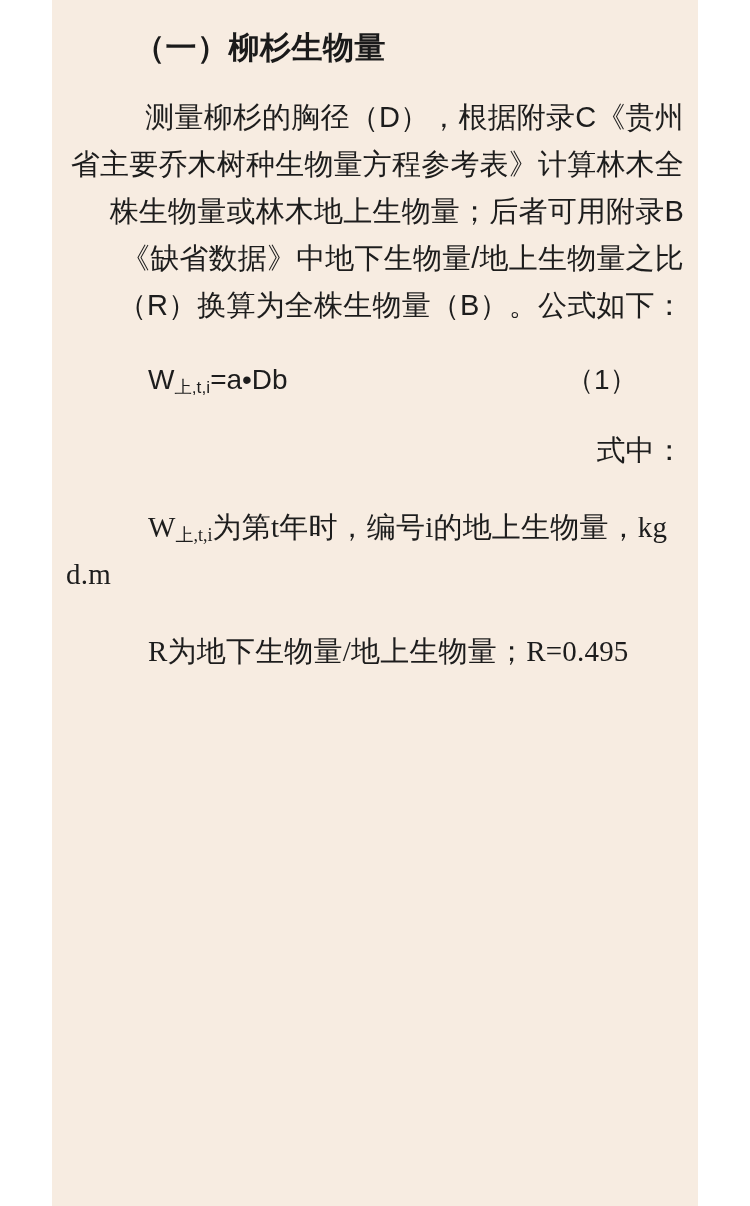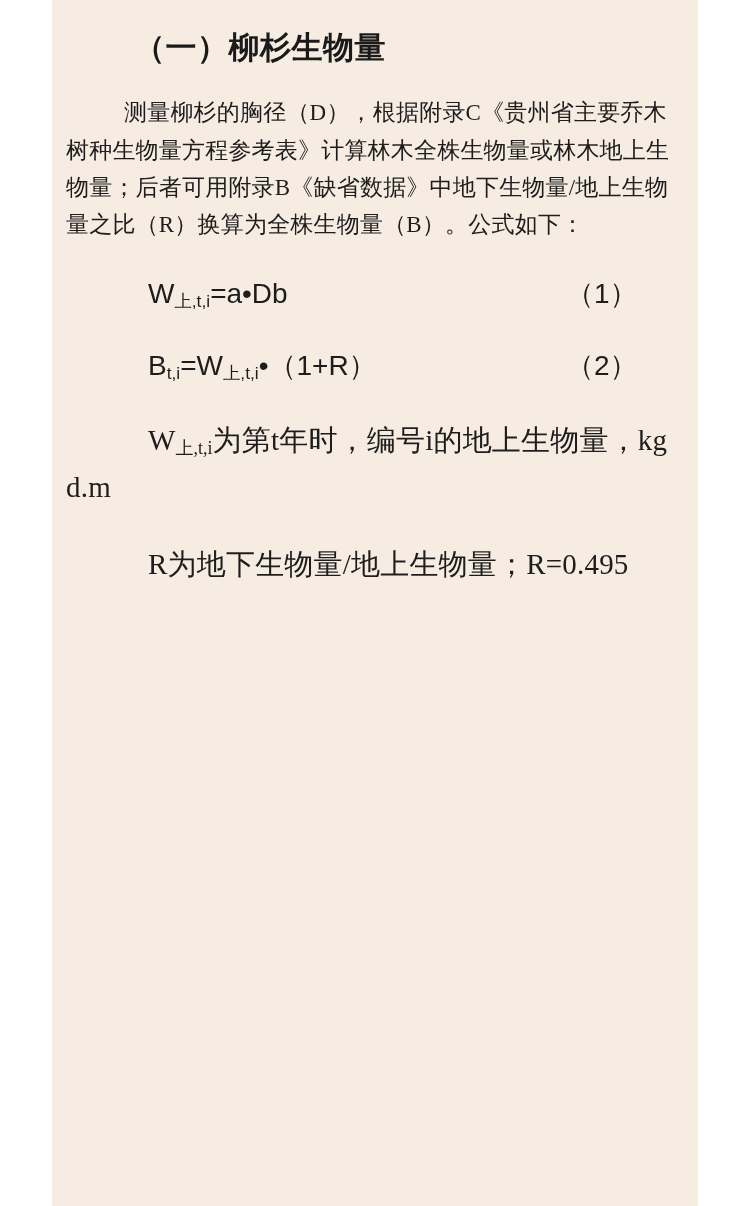--- a/index.html
+++ b/index.html
@@ -48,27 +48,26 @@
   .heading {
     font-size: 31px;
     font-weight: bold;
     color: #1a1a1a;
     letter-spacing: 0.5px;
     padding-top: 28px;
     padding-left: 68px;
     line-height: 1.3;
   }
   p.para {
-    font-size: 23px;
+    font-size: 29px;
     line-height: 1.62;
     color: #1d1d1d;
     margin: 26px 0 0 0;
-    text-align: left;
+    text-align: right;
     letter-spacing: 0.2px;
-    font-family: Liberation Serif, serif;
   }
   p.para.indent {
     text-indent: 58px;
   }
   .formula-row {
     display: block;
     font-size: 28px;
     color: #1d1d1d;
     margin: 30px 0 0 0;
     padding-left: 82px;
@@ -112,25 +111,22 @@
 
     <div class="heading">（一）柳杉生物量</div>
 
     <p class="para indent">测量柳杉的胸径（D），根据附录C《贵州省主要乔木树种生物量方程参考表》计算林木全株生物量或林木地上生物量；后者可用附录B《缺省数据》中地下生物量/地上生物量之比（R）换算为全株生物量（B）。公式如下：</p>
 
     <div class="formula-row">
       <span>W</span><sub>上,t,i</sub><span>=a•Db</span>
       <span class="num">（1）</span>
     </div>
 
-    <div class="formula-row">
-      <span>B</span><sub>t,i</sub><span>=W</span><sub>上,t,i</sub><span>•（1+R）</span>
-      <span class="num">（2）</span>
-    </div>
 
+    <p class="para indent">式中：</p>
 
     <div class="blk">
       <span class="lead">W</span><sub>上,t,i</sub><span>为第t年时，编号i的地上生物量，kg d.m</span>
     </div>
 
 
 
     <div class="blk">
       <span class="lead">R</span><span>为地下生物量/地上生物量；R=0.495</span>
     </div>

